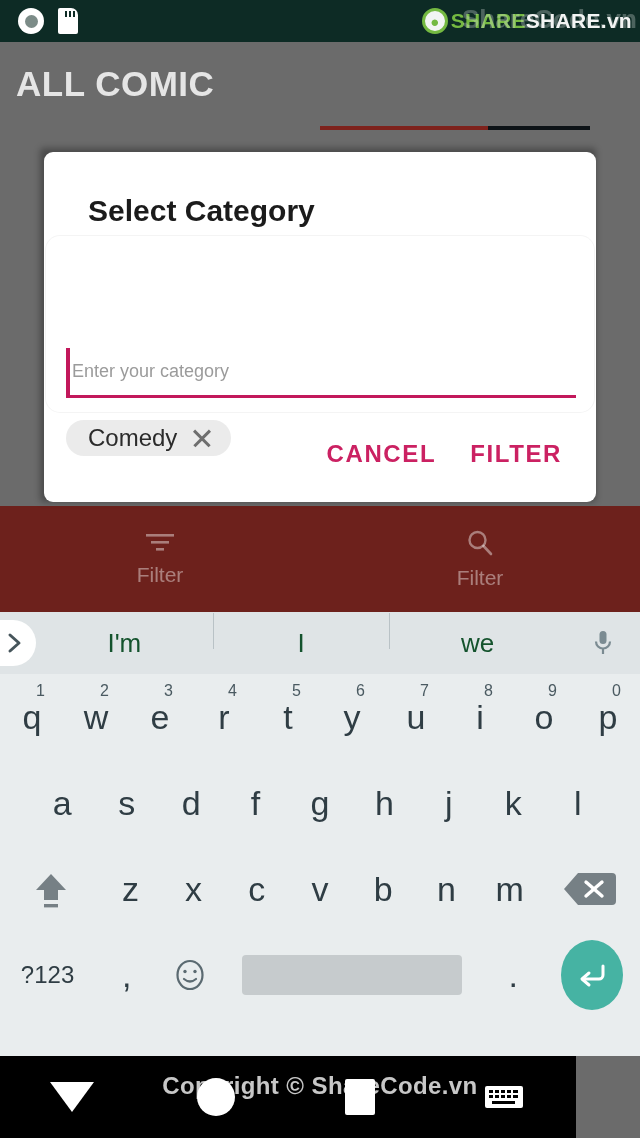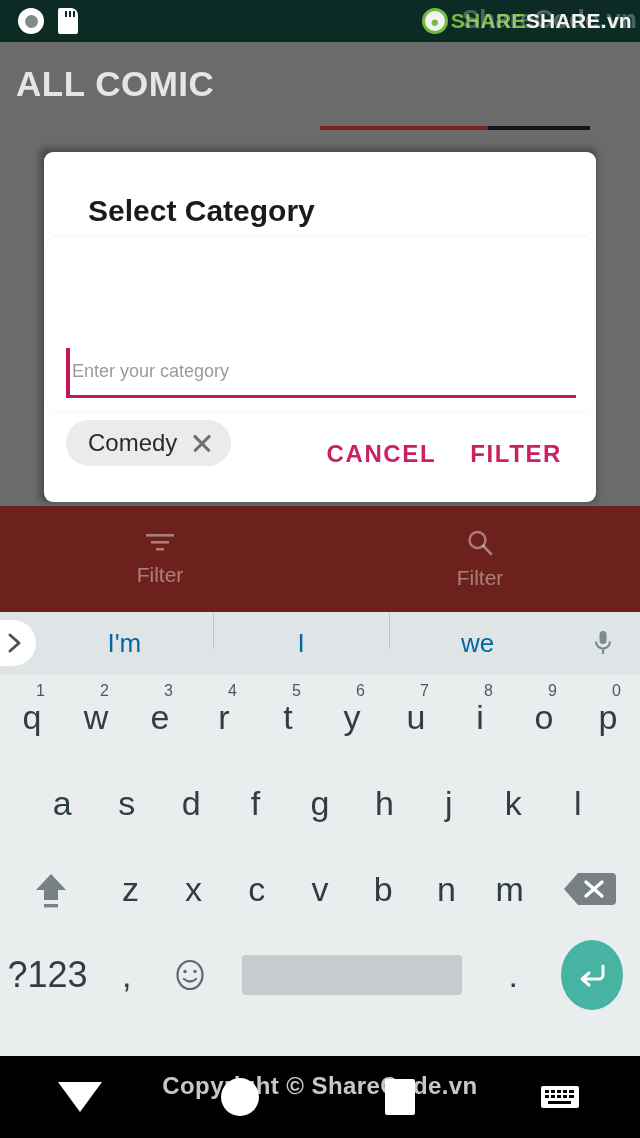--- a/index.html
+++ b/index.html
@@ -120,21 +120,21 @@
     font-size: 18px; color: #222;
   }
   #catinput::placeholder { color: #9b9b9b; opacity: 1; }
   #underline {
     position: absolute; left: 0; bottom: 8px; width: 510px; height: 3px; background: #c2185b;
   }
   #chips {
     position: absolute; left: 20px; top: 184px; display: flex; gap: 12px;
   }
   .chip {
-    height: 46px; border-radius: 23px; background: #ebebeb;
+    height: 36px; border-radius: 23px; background: #ebebeb;
     display: flex; align-items: center; padding: 0 18px 0 22px; gap: 14px;
   }
   .chip .ctext { font-size: 24px; color: #2b2b2b; }
   .chip .cx {
     width: 22px; height: 22px; position: relative; display:block;
   }
   .chip .cx::before, .chip .cx::after {
     content:""; position:absolute; left:0; top:10px; width:22px; height:2.5px;
     background:#6e6e6e;
   }
@@ -161,21 +161,21 @@
     position: relative; height: 62px; display: flex; align-items: center;
     background: #dfe4e6;
   }
   #sug-expand {
     width: 44px; height: 46px; margin-left: -8px;
     background: #ffffff; border-radius: 0 24px 24px 0;
     display: flex; align-items: center; justify-content: center;
   }
   .sugs { flex: 1; display: flex; align-items: center; }
   .sug {
-    flex: 1; text-align: center; font-size: 26px; color: #0369a1;
+    flex: 1; text-align: center; font-size: 26px; color: #14532d;
     position: relative;
   }
   .sug + .sug::before {
     content: ""; position: absolute; left: 0; top: -15px;
     width: 1px; height: 36px; background: #b9c2c6;
   }
   #mic { width: 74px; display: flex; align-items: center; justify-content: center; }
 
   .krow { display: flex; align-items: flex-start; justify-content: center; height: 86px; }
   .key {
@@ -191,25 +191,25 @@
   .key-space { flex: 4.1; }
   .spacebar {
     width: 100%; max-width: 220px; height: 40px; background: #c6cbcd; border-radius: 4px;
   }
   #shiftkey svg, #delkey svg { display:block; }
   #enterkey {
     width: 62px; height: 70px; border-radius: 50%;
     background: #46b3a3; display: flex; align-items: center; justify-content: center;
   }
   .row3 { padding: 0 4px; }
-  #k123 { font-size: 36px; }
+  #k123 { font-size: 24px; }
 
   
   #navbar {
-    position: absolute; left: 0; bottom: 0; width: 640px; height: 82px;
+    position: absolute; left: 0; bottom: 0; width: 576px; height: 82px;
     background: #000000; display: flex; align-items: center; justify-content: space-around;
   }
   .navbtn { display: flex; align-items: center; justify-content: center; width: 90px; height: 82px; }
   .nav-back { width: 0;height:0; border-left: 22px solid transparent; border-right: 22px solid transparent; border-top: 30px solid #fff; }
   .nav-home { width: 38px; height: 38px; border-radius: 50%; background: #fff; }
   .nav-recent { width: 30px; height: 36px; background: #fff; border-radius: 2px; }
 
   
   .wm-text {
     position: absolute; pointer-events: none;

